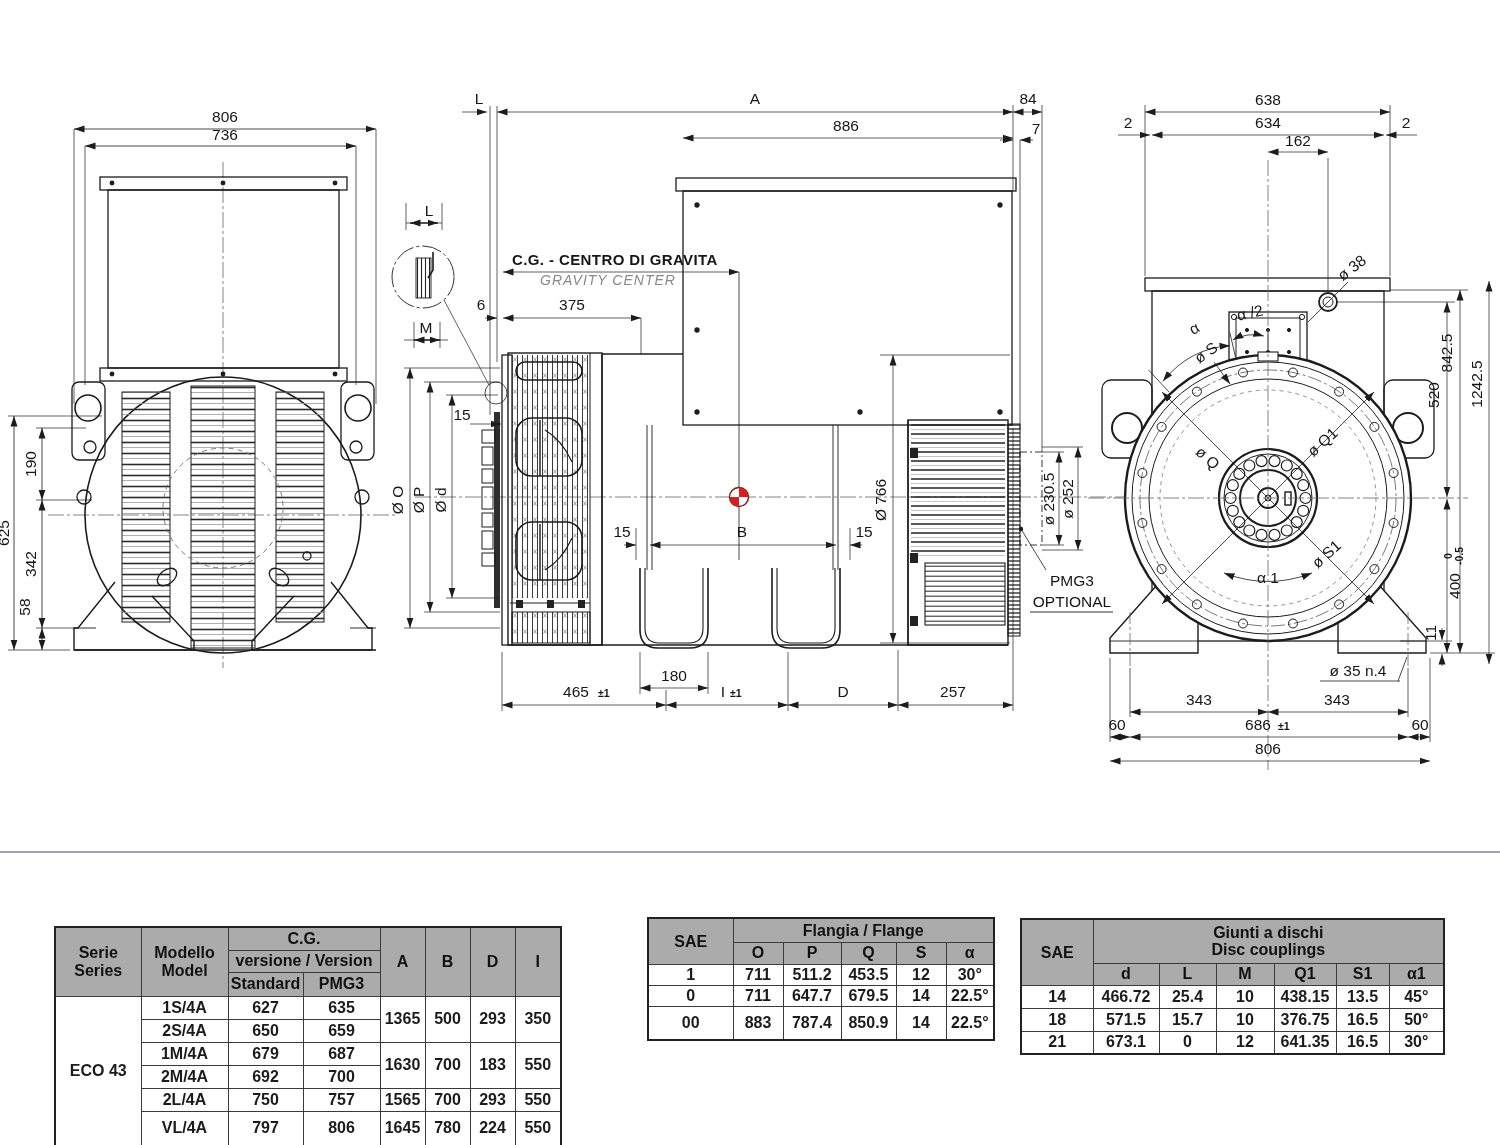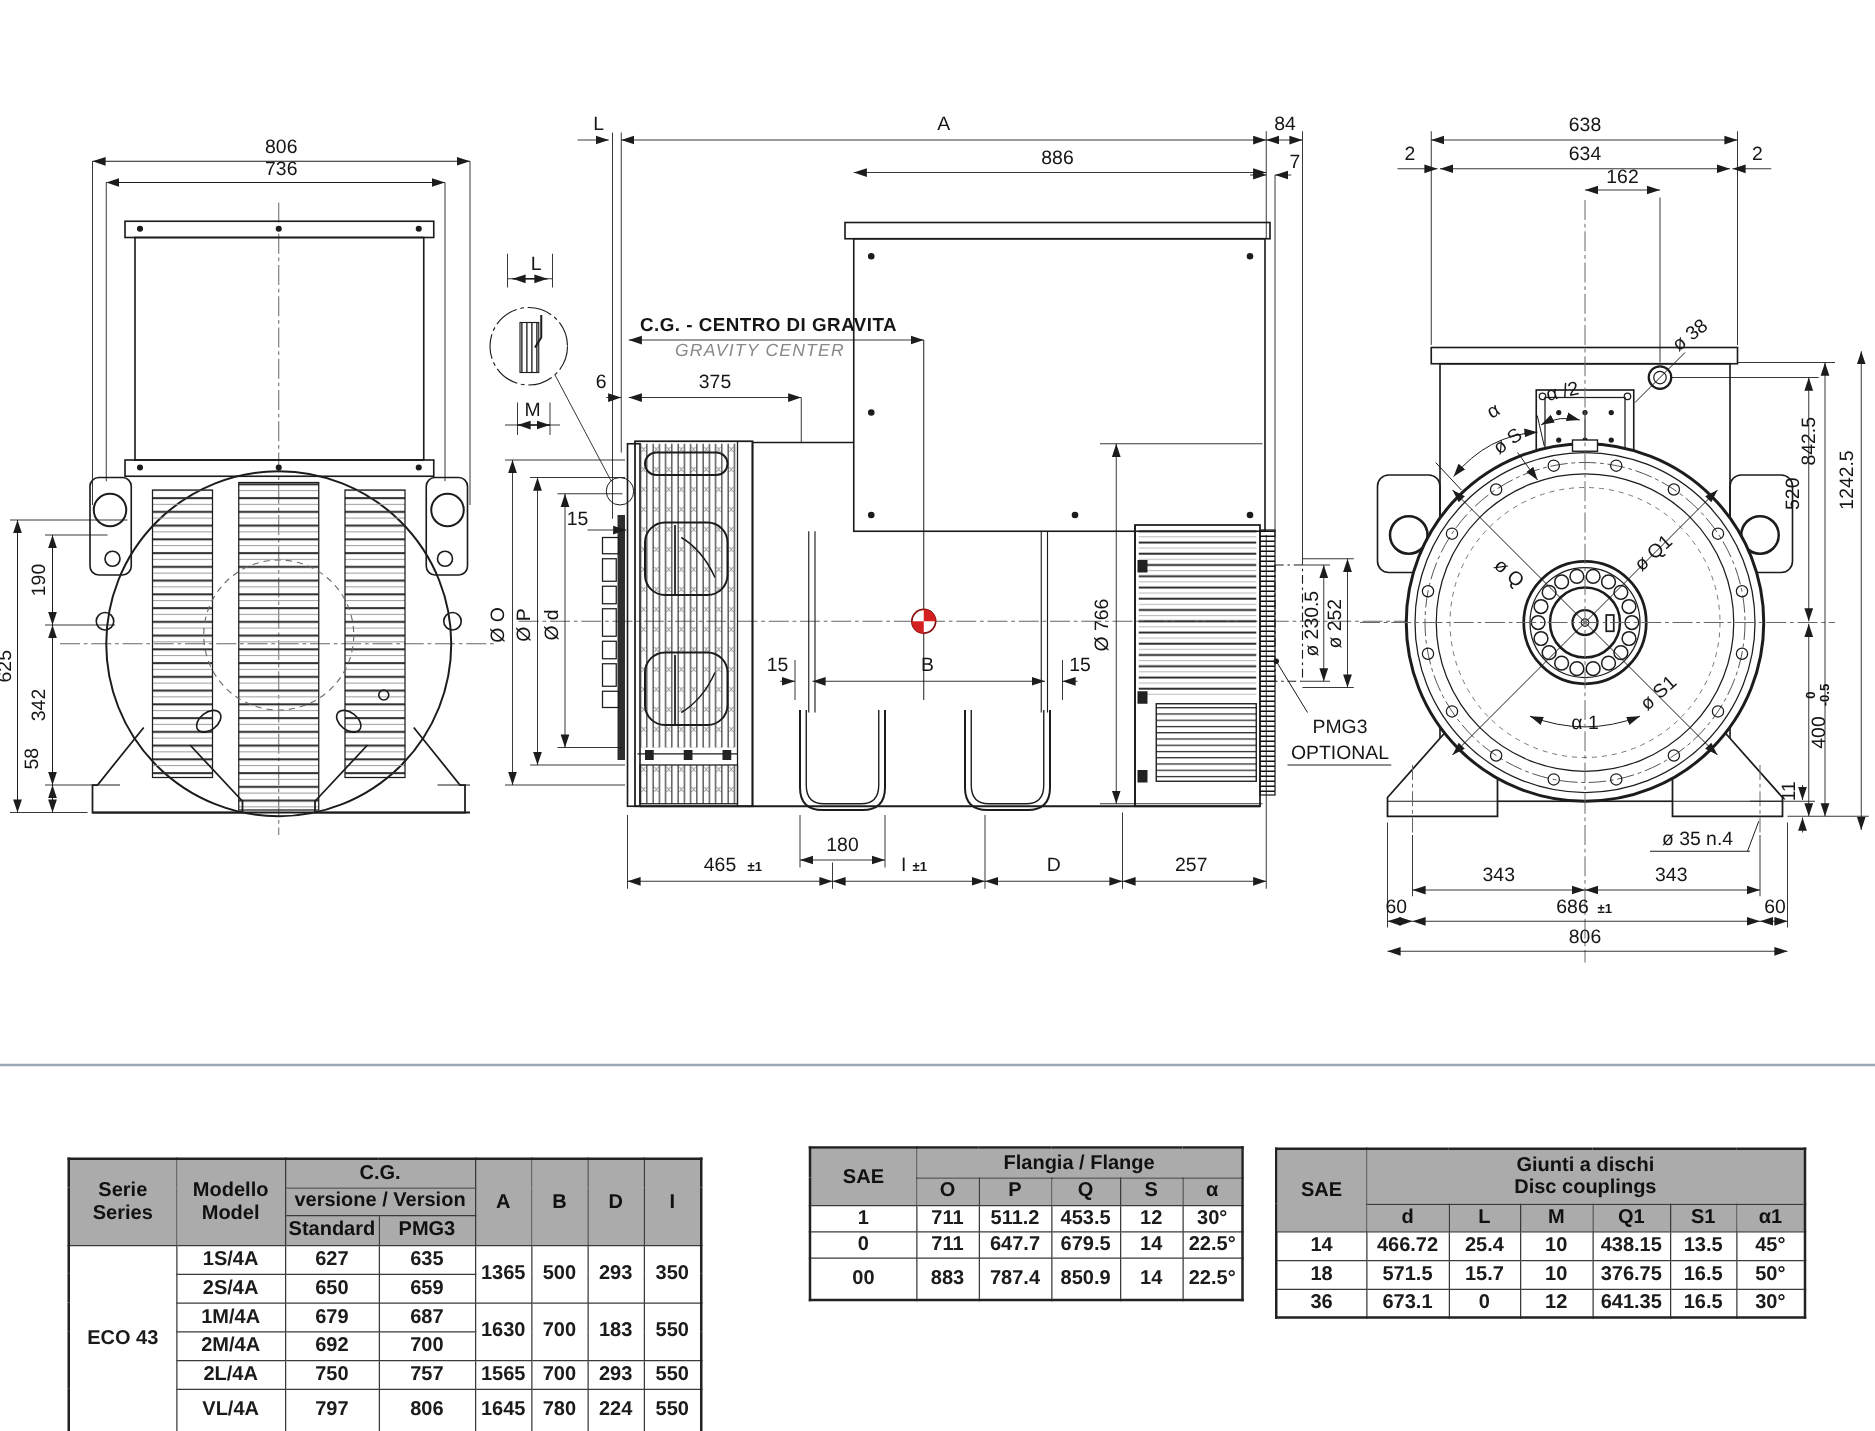--- a/index.html
+++ b/index.html
@@ -634,21 +634,21 @@
   <tr style="height:23px">
     <td>18</td>
     <td>571.5</td>
     <td>15.7</td>
     <td>10</td>
     <td>376.75</td>
     <td>16.5</td>
     <td>50°</td>
   </tr>
   <tr style="height:23px">
-    <td>36</td>
+    <td>21</td>
     <td>673.1</td>
     <td>0</td>
     <td>12</td>
     <td>641.35</td>
     <td>16.5</td>
     <td>30°</td>
   </tr>
 </tbody>
     </table>
 

